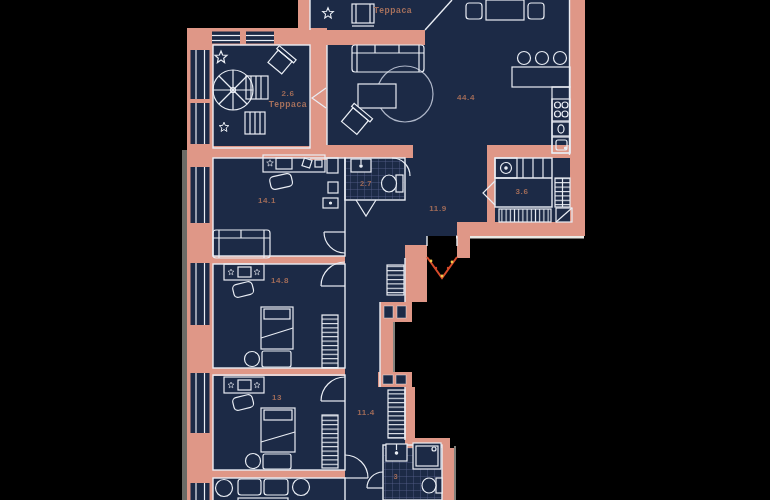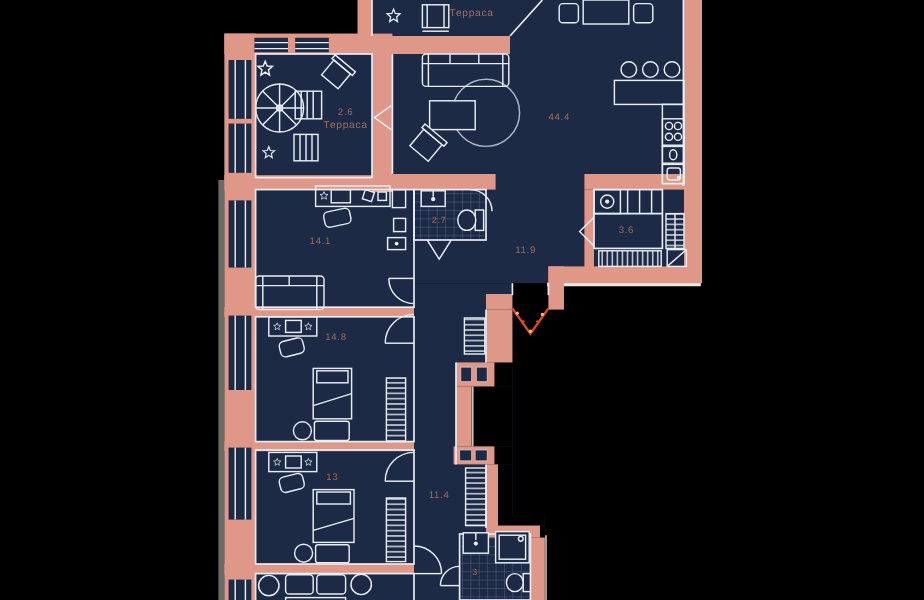--- a/index.html
+++ b/index.html
@@ -1,17 +1,17 @@
 <!DOCTYPE html>
 <html><head>
 <meta charset="utf-8">
 <style>
   html,body{margin:0;padding:0;background:#000;}
   .stage{position:relative;width:770px;height:500px;background:#84cc16;overflow:hidden;
-         font-family:"Liberation Sans", sans-serif;}
+         font-family:"Liberation Sans", sans-serif;font-weight:bold;}
   svg{display:block}
   text{font-family:"Liberation Sans", sans-serif;fill:#a06b58;letter-spacing:.6px;}
   .lbl{font-size:8px;}
   .lbl-sm{font-size:7.5px;}
   .lbl-big{font-size:8.5px;fill:#a5705c;}
 </style>
 </head>
 <body>
 
 <div class="stage">

